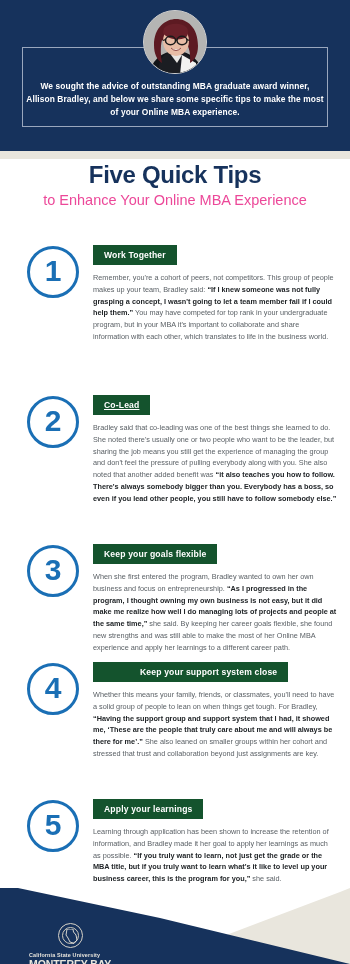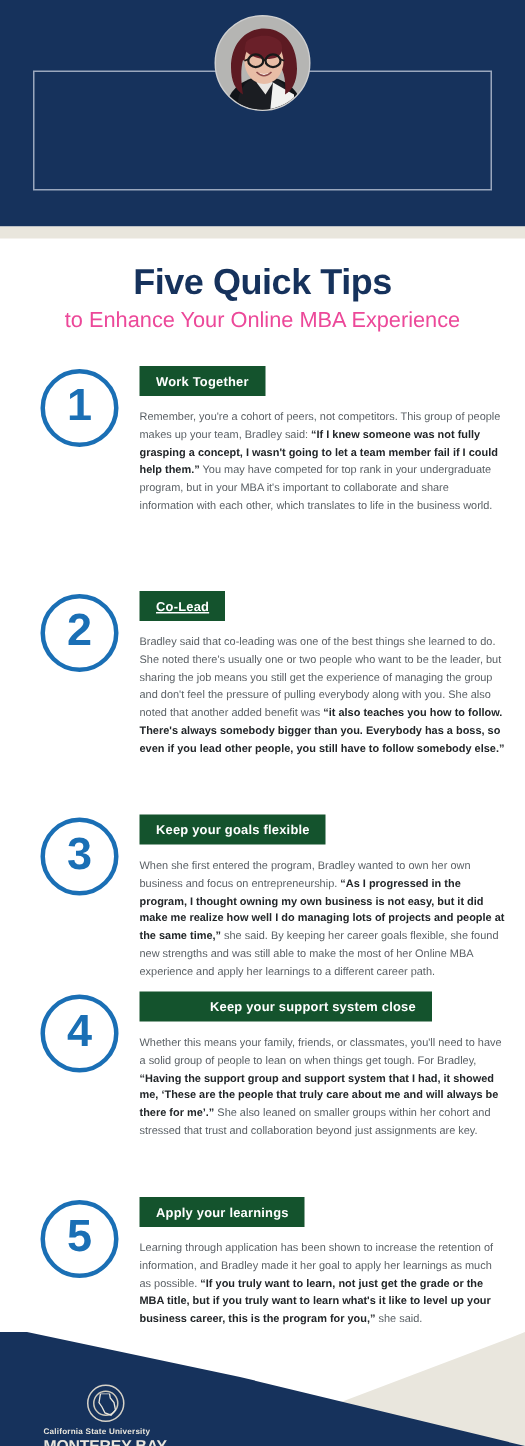--- a/index.html
+++ b/index.html
@@ -57,21 +57,21 @@
     border-radius: 50%;
     overflow: hidden;
     background: #b9b9b9;
     border: 1px solid #cfcfcf;
   }
   .avatar svg { display: block; }
 
   
   .title-block {
     position: absolute;
-    top: 176px; left: 0;
+    top: 162px; left: 0;
     width: 350px;
     text-align: center;
   }
   .title-main {
     color: #16325c;
     font-size: 24px;
     font-weight: bold;
     letter-spacing: -0.3px;
     line-height: 1.12;
   }
@@ -223,20 +223,21 @@
       <ellipse cx="26.5" cy="29.5" rx="5" ry="4.2" fill="none" stroke="#1a1a1a" stroke-width="1.5"></ellipse>
       <ellipse cx="38" cy="29.5" rx="5" ry="4.2" fill="none" stroke="#1a1a1a" stroke-width="1.5"></ellipse>
       <line x1="31.5" y1="29" x2="33" y2="29" stroke="#1a1a1a" stroke-width="1.4"></line>
       <line x1="21.5" y1="28.5" x2="19" y2="29.5" stroke="#1a1a1a" stroke-width="1.2"></line>
       <line x1="43" y1="28.5" x2="45.5" y2="29.5" stroke="#1a1a1a" stroke-width="1.2"></line>
       <path d="M27 37 Q32 41 37 37 Q32 39.5 27 37 Z" fill="#ffffff"></path>
       <path d="M27 37 Q32 42 37 37" fill="none" stroke="#8e4c4c" stroke-width="1"></path>
     </svg>
   </div>
 
+  <div class="intro-text">We sought the advice of outstanding MBA graduate award winner, Allison Bradley, and below we share some specific tips to make the most of your Online MBA experience.</div>
 
   <div class="title-block">
     <div class="title-main">Five Quick Tips</div>
     <div class="title-sub">to Enhance Your Online MBA Experience</div>
   </div>
 
   <div class="tip" id="tip0" style="top:244px;">
     <div class="tip-circle">
       <span class="tip-num">1</span>
     </div>

